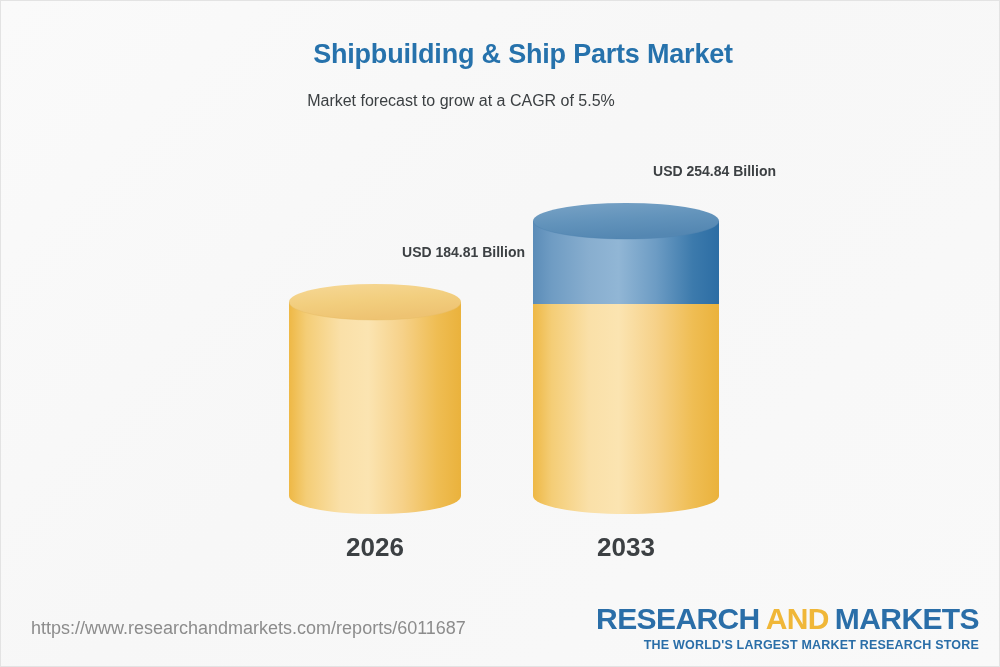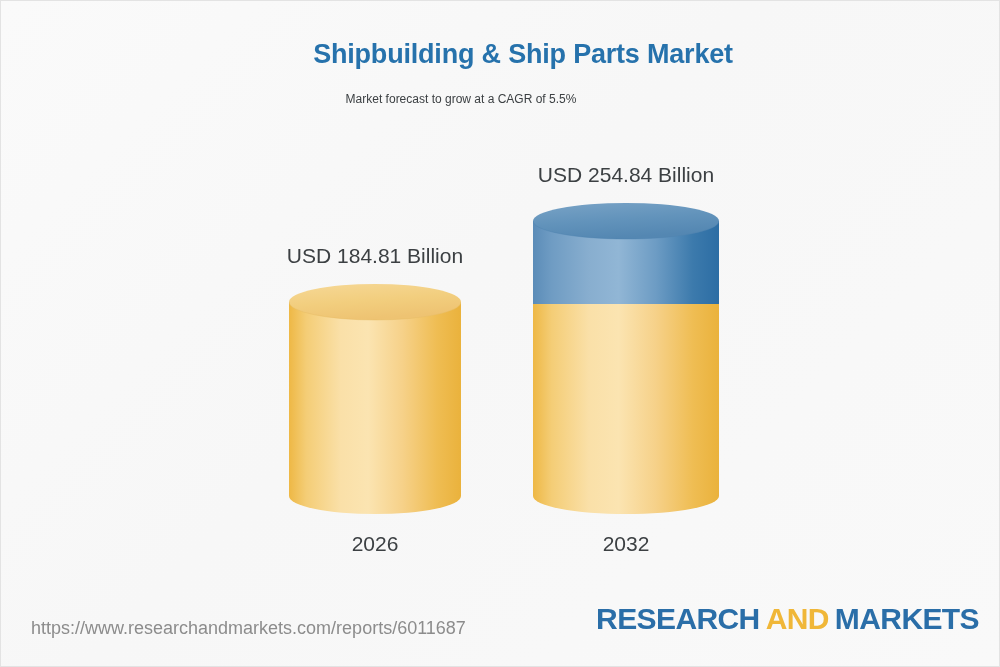--- a/index.html
+++ b/index.html
@@ -32,49 +32,49 @@
     color: #2672ac;
     letter-spacing: -0.2px;
     padding-left: 22px;
   }
   #chart-subtitle {
     position: absolute;
     left: 0;
     top: 91px;
     width: 920px;
     text-align: center;
-    font-size: 12px;
+    font-size: 16px;
     font-weight: normal;
     color: #3c4043;
   }
 
   
   #plot {
     position: absolute;
     left: 0;
     top: 0;
     width: 1000px;
     height: 600px;
   }
 
   .bar-group { position: absolute; }
 
   .value-label {
     position: absolute;
-    text-align: center;
-    font-size: 21px;
-    font-weight: normal;
+    text-align: right;
+    font-size: 14px;
+    font-weight: bold;
     color: #3c4043;
     white-space: nowrap;
   }
   .cat-label {
     position: absolute;
     text-align: center;
-    font-size: 21px;
-    font-weight: normal;
+    font-size: 26px;
+    font-weight: bold;
     color: #3c4043;
     white-space: nowrap;
   }
 
   
   .cyl { position: absolute; }
   .cyl svg { display: block; }
 
   
   #footer {
@@ -204,25 +204,26 @@
           <path d="M0,101 L0,293 A93,18 0 0 0 186,293 L186,101 Z" fill="url(#y2Body)"></path>
           <path d="M0,293 A93,18 0 0 0 186,293 A93,18 0 0 1 0,293 Z" fill="url(#y2Bot)" opacity="0.55"></path>
 
           <path d="M0,18 L0,101 L186,101 L186,18 Z" fill="url(#bBody)"></path>
 
           <ellipse cx="93" cy="18" rx="93" ry="18" fill="url(#bTop)"></ellipse>
           <path d="M0,18 A93,18 0 0 0 186,18" fill="none" stroke="#4d82ae" stroke-width="0.8" opacity="0.5"></path>
         </svg>
       </div>
       <div class="value-label" style="left:-57px; top:-40px; width:300px;">USD 254.84 Billion</div>
-      <div class="cat-label" style="left:-57px; top:329px; width:300px;">2032</div>
+      <div class="cat-label" style="left:-57px; top:329px; width:300px;">2033</div>
     </div>
 
   </div>
 
   <div id="footer">
     <div id="source-url">https://www.researchandmarkets.com/reports/6011687</div>
     <div id="brand-logo">
       <div id="brand-wordmark"><span class="w-blue">RESEARCH</span><span class="w-gold" style="margin:0 6px;">AND</span><span class="w-blue">MARKETS</span></div>
+      <div id="brand-tagline">THE WORLD'S LARGEST MARKET RESEARCH STORE</div>
     </div>
   </div>
 
 </div>
 
 </body></html>

